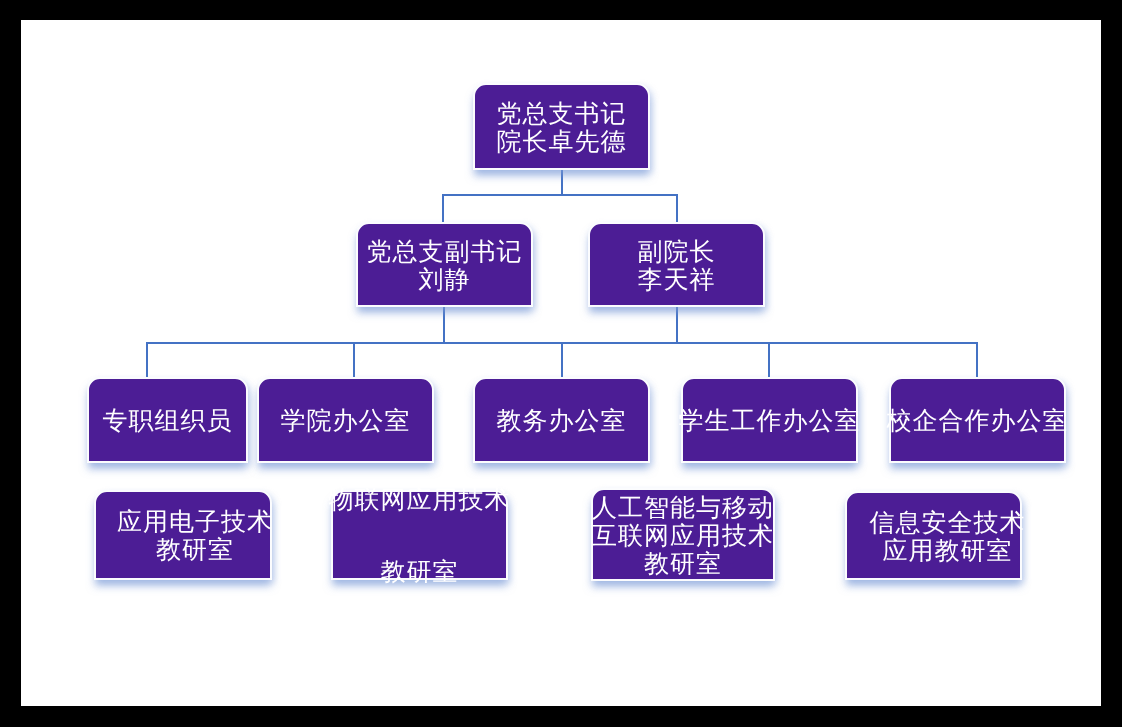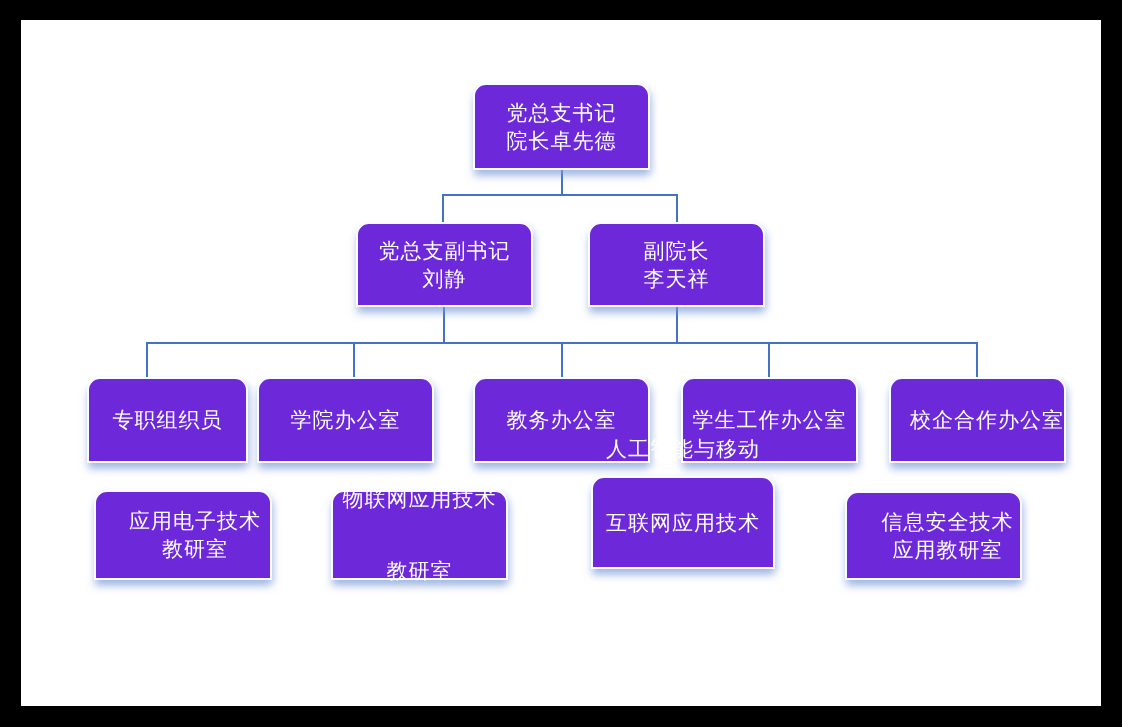--- a/index.html
+++ b/index.html
@@ -17,33 +17,33 @@
   .slide-canvas {
     position: absolute;
     left: 21px;
     top: 20px;
     width: 1080px;
     height: 686px;
     background: #ffffff;
   }
   .node {
     position: absolute;
-    background: #6d28d9;
+    background: #4c1d95;
     border: 2px solid #fbfcfe;
     border-radius: 13px 13px 0 0;
     box-sizing: border-box;
     box-shadow: 0 7px 9px -1px rgba(112, 146, 212, 0.55),
                 3px 3px 6px rgba(150, 175, 225, 0.35);
     color: #ffffff;
     display: flex;
     flex-direction: column;
     align-items: center;
     justify-content: center;
     text-align: center;
-    font-size: 21px;
+    font-size: 25px;
     line-height: 28px;
     letter-spacing: 1px;
   }
   .node .line {
     display: block;
     white-space: nowrap;
   }
   .v-line {
     position: absolute;
     width: 2px;
@@ -93,33 +93,33 @@
   </div>
   <div class="node" style="left:236px; top:357px; width:177px; height:86px;">
     <span class="line">学院办公室</span>
   </div>
   <div class="node" style="left:660px; top:357px; width:177px; height:86px;">
     <span class="line">学生工作办公室</span>
   </div>
   <div class="node" style="left:452px; top:357px; width:177px; height:86px;">
     <span class="line">教务办公室</span>
   </div>
-  <div class="node" style="left:868px; top:357px; width:177px; height:86px;align-items:flex-end;">
+  <div class="node" style="left:868px; top:357px; width:177px; height:86px;">
     <span class="line">校企合作办公室</span>
   </div>
 
   <div class="node" style="left:73px; top:470px; width:178px; height:90px;padding-left:24px;">
     <span class="line">应用电子技术</span>
     <span class="line">教研室</span>
   </div>
   <div class="node" style="left:310px; top:470px; width:177px; height:90px;gap:44px;">
     <span class="line">物联网应用技术</span>
     <span class="line">教研室</span>
   </div>
-  <div class="node" style="left:570px; top:456px; width:184px; height:93px;gap:46px;">
+  <div class="node" style="left:570px; top:468px; width:184px; height:93px;">
     <span class="line">人工智能与移动</span>
     <span class="line">互联网应用技术</span>
     <span class="line">教研室</span>
   </div>
   <div class="node" style="left:824px; top:471px; width:177px; height:89px;padding-left:28px;">
     <span class="line">信息安全技术</span>
     <span class="line">应用教研室</span>
   </div>
 
 </div>

